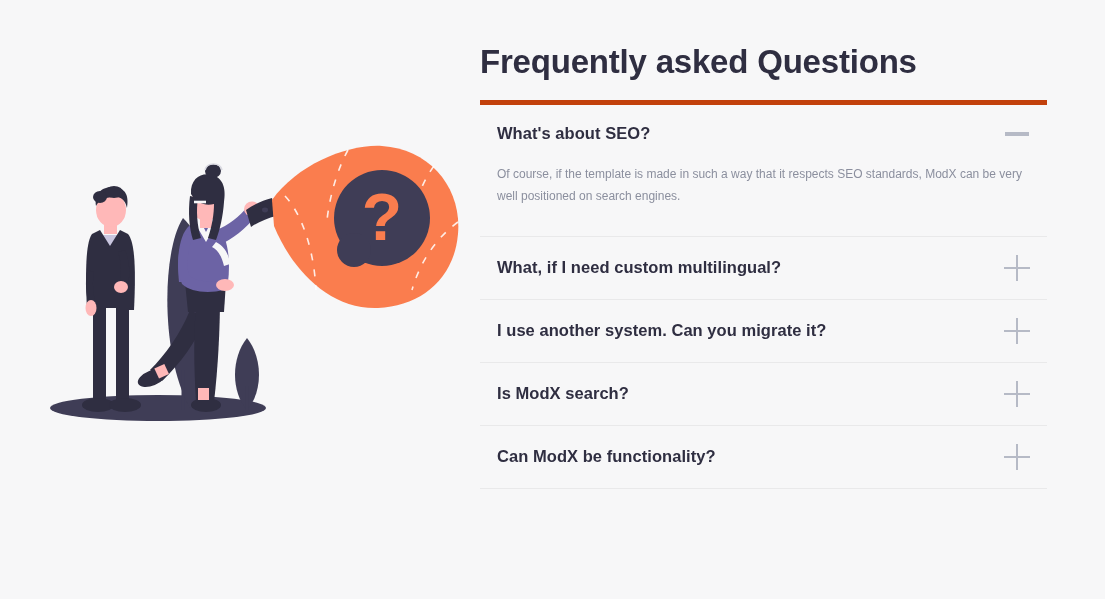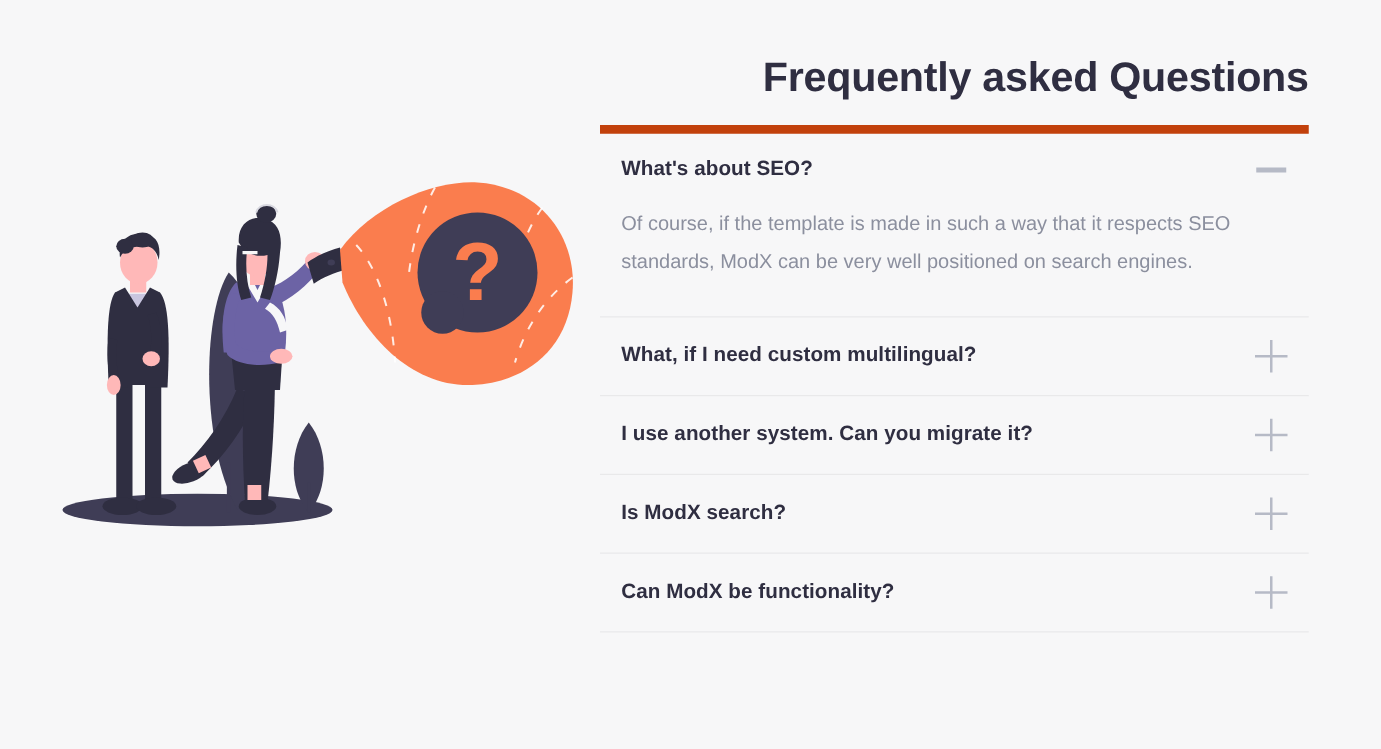--- a/index.html
+++ b/index.html
@@ -39,24 +39,23 @@
     width: 567px;
   }
   .faq-title {
     font-size: 33px;
     font-weight: bold;
     color: #2f2e41;
     letter-spacing: -0.2px;
     margin: 0 0 18px 0;
     padding-left: 0px;
     line-height: 1.2;
-    text-align: right;
   }
   .accordion {
-    border-top: 7px solid #c2410c;
+    border-top: 5px solid #c2410c;
   }
   .acc-item {
     border-bottom: 1px solid #e9e9ea;
   }
   .acc-header {
     position: relative;
     display: flex;
     align-items: center;
     justify-content: space-between;
     padding: 0 16px 0 17px;
@@ -99,21 +98,21 @@
     top: 12px;
     width: 24px;
     height: 4px;
     background: #b6bac6;
   }
   .acc-body {
     padding: 0 20px 28px 17px;
   }
   .acc-answer {
     margin: 0;
-    font-size: 16px;
+    font-size: 12px;
     line-height: 1.88;
     color: #8b8f9e;
     max-width: 545px;
   }
 </style>
 </head>
 <body>
 
 <div class="page">
 

